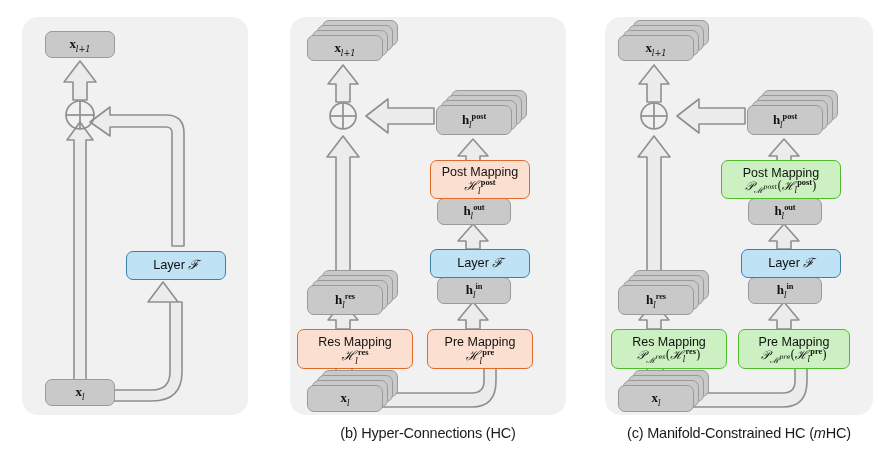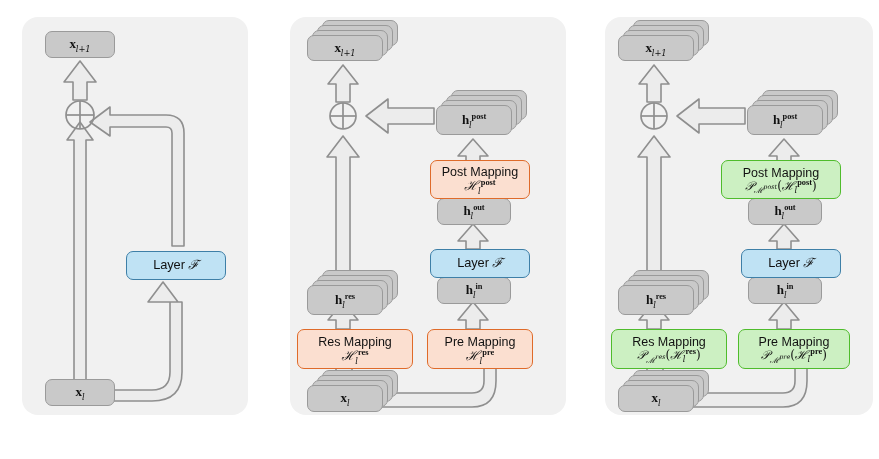--- a/index.html
+++ b/index.html
@@ -294,20 +294,21 @@
     </span>
   </div>
 
   <div class="box orange" style="left:427px;top:329px;width:106px;height:40px;flex-direction:column;">
     <span class="mathrow">Pre Mapping</span>
     <span class="mathrow nowrap">
       <span class="cal" style="font-size:13px;">ℋ</span><span class="dn">l</span><span class="upl">pre</span>
     </span>
   </div>
 
+  <div class="caption" style="left:290px;top:425px;width:276px;">(b) Hyper-Connections (HC)</div>
 
   <div class="panel" style="left:605px;top:17px;width:268px;height:398px;"></div>
 
   <div class="conn" style="left:633px;top:133px;">
     <svg width="42" height="152" viewBox="0 0 42 152">
       <path class="pipe" d="M21 3 L37 24 L28 24 L28 150 L14 150 L14 24 L5 24 Z"></path>
     </svg>
   </div>
 
   <div class="conn" style="left:636px;top:62px;">
@@ -456,14 +457,17 @@
     </span>
   </div>
 
   <div class="box green" style="left:738px;top:329px;width:112px;height:40px;flex-direction:column;">
     <span class="mathrow">Pre Mapping</span>
     <span class="mathrow nowrap" style="font-size:12px;">
       <span class="cal">𝒫</span><span class="smallsub cal">ℳ<span class="up" style="font-size:6.4px;">pre</span></span><span class="ser">(</span><span class="cal">ℋ</span><span class="dn">l</span><span class="upl">pre</span><span class="ser">)</span>
     </span>
   </div>
 
+  <div class="caption" style="left:605px;top:425px;width:268px;">
+    <span>(c) Manifold-Constrained HC (</span><i>m</i><span>HC)</span>
+  </div>
 
 </div>
 
 </body></html>

